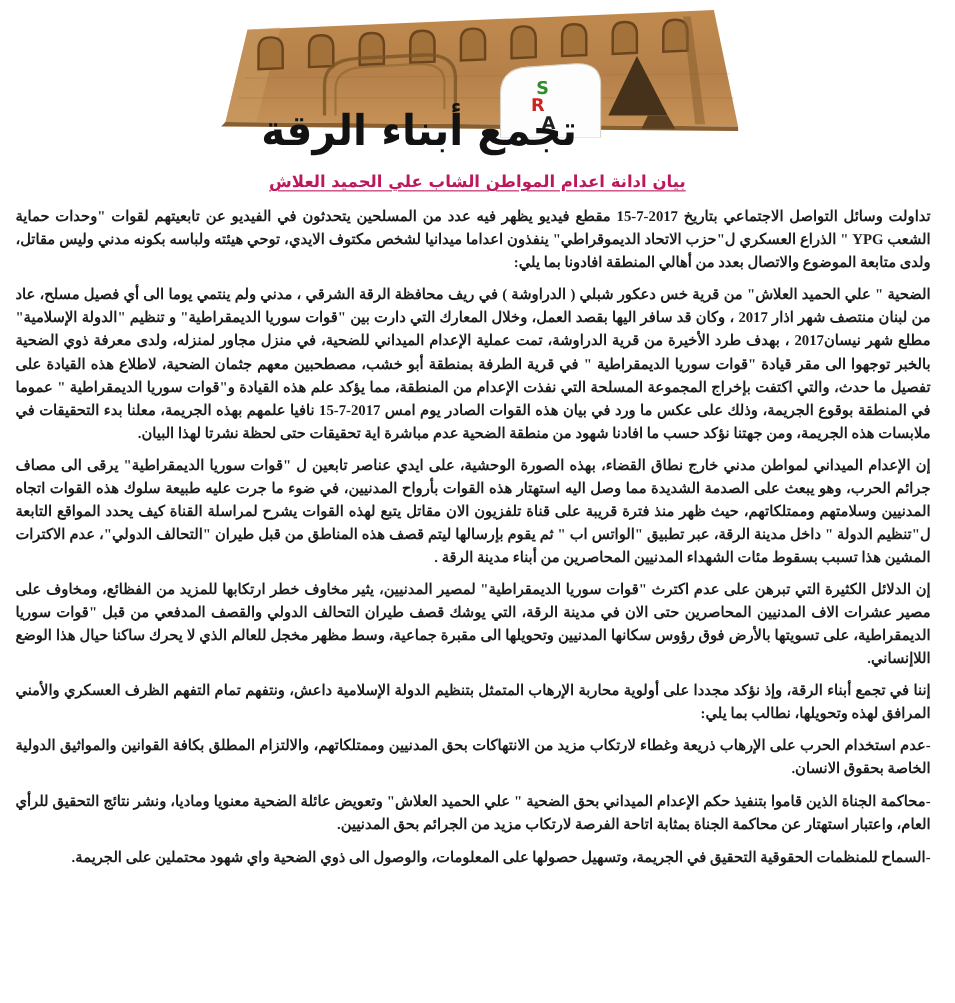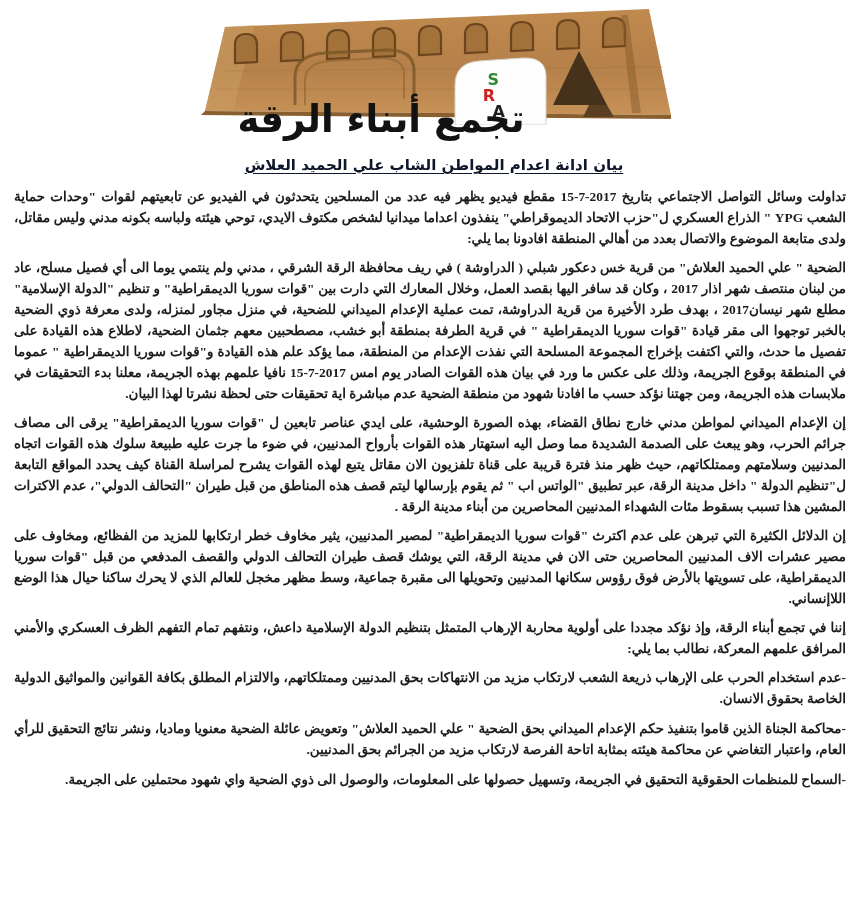--- a/index.html
+++ b/index.html
@@ -23,21 +23,21 @@
     letter-spacing:1px; white-space:nowrap; z-index:2;
     transform:scaleY(1.04);
   }
   
   .doc-title {
     margin-top:9px;
     text-align:center; direction:rtl;
     font-size:15px; font-weight:bold;
     text-decoration:underline;
     text-underline-offset:3px;
-    color:#0f172a;
+    color:#be185d;
   }
   
   .doc-body {
     direction:rtl;
     padding:12px 22px 0 14px;
     font-size:13.4px; font-weight:bold;
     line-height:21px;
     text-align:justify; text-align-last:right;
     color:#1c1c1c;
   }
@@ -100,20 +100,20 @@
     <div class="calligraphy">تجمع أبناء الرقة</div>
   </div>
 
   <div class="doc-title">بيان ادانة اعدام المواطن الشاب علي الحميد العلاش</div>
 
   <div class="doc-body">
     <p>تداولت وسائل التواصل الاجتماعي بتاريخ 2017-7-15  مقطع فيديو يظهر فيه عدد من المسلحين يتحدثون في الفيديو عن تابعيتهم لقوات "وحدات حماية الشعب YPG " الذراع العسكري ل"حزب الاتحاد الديموقراطي"  ينفذون اعداما ميدانيا لشخص مكتوف الايدي، توحي هيئته ولباسه بكونه مدني وليس مقاتل، ولدى متابعة الموضوع والاتصال بعدد من أهالي  المنطقة  افادونا  بما يلي:</p>
     <p>الضحية " علي الحميد العلاش" من قرية خس دعكور شبلي ( الدراوشة ) في ريف محافظة الرقة الشرقي ، مدني ولم ينتمي يوما الى أي فصيل مسلح، عاد من لبنان منتصف شهر اذار 2017 ، وكان قد سافر اليها بقصد العمل، وخلال المعارك التي دارت بين "قوات سوريا الديمقراطية" و تنظيم "الدولة الإسلامية" مطلع شهر نيسان2017 ، بهدف طرد الأخيرة من قرية الدراوشة، تمت عملية الإعدام الميداني للضحية، في منزل مجاور لمنزله، ولدى معرفة ذوي الضحية بالخبر توجهوا الى مقر قيادة "قوات سوريا الديمقراطية " في قرية الطرفة بمنطقة أبو خشب، مصطحبين معهم جثمان الضحية، لاطلاع هذه القيادة على تفصيل ما حدث، والتي اكتفت بإخراج المجموعة المسلحة التي نفذت الإعدام من المنطقة، مما يؤكد علم هذه القيادة و"قوات سوريا الديمقراطية " عموما في المنطقة بوقوع الجريمة، وذلك على عكس ما ورد في بيان هذه القوات الصادر يوم امس 2017-7-15 نافيا علمهم بهذه الجريمة، معلنا بدء التحقيقات في ملابسات هذه الجريمة، ومن جهتنا نؤكد حسب ما افادنا شهود من منطقة الضحية عدم مباشرة اية تحقيقات حتى لحظة نشرتا لهذا البيان.</p>
     <p>إن الإعدام الميداني لمواطن مدني خارج نطاق القضاء، بهذه الصورة الوحشية، على ايدي عناصر تابعين ل "قوات سوريا الديمقراطية" يرقى الى مصاف جرائم الحرب، وهو يبعث على الصدمة الشديدة مما وصل اليه استهتار هذه القوات بأرواح المدنيين، في ضوء ما جرت عليه طبيعة سلوك هذه القوات اتجاه المدنيين وسلامتهم وممتلكاتهم، حيث ظهر منذ فترة قريبة على قناة تلفزيون الان مقاتل يتبع لهذه القوات يشرح لمراسلة القناة كيف يحدد المواقع التابعة ل"تنظيم الدولة " داخل مدينة الرقة، عبر تطبيق "الواتس اب " ثم يقوم بإرسالها ليتم قصف هذه المناطق من قبل طيران "التحالف الدولي"، عدم الاكترات المشين هذا تسبب بسقوط مئات الشهداء المدنيين المحاصرين من أبناء مدينة الرقة .</p>
     <p>إن الدلائل الكثيرة التي تبرهن على عدم اكترث "قوات سوريا الديمقراطية" لمصير المدنيين، يثير مخاوف خطر ارتكابها للمزيد من الفظائع، ومخاوف على مصير عشرات الاف المدنيين المحاصرين حتى الان في مدينة الرقة، التي يوشك قصف طيران التحالف الدولي والقصف المدفعي من قبل "قوات سوريا الديمقراطية، على تسويتها بالأرض فوق رؤوس سكانها المدنيين وتحويلها الى مقبرة جماعية، وسط مظهر مخجل للعالم الذي لا يحرك ساكنا حيال هذا الوضع اللاإنساني.</p>
-    <p>إننا في تجمع أبناء الرقة، وإذ نؤكد مجددا على أولوية محاربة الإرهاب المتمثل بتنظيم الدولة الإسلامية داعش، ونتفهم تمام التفهم الظرف العسكري والأمني المرافق علمهم المعركة، نطالب بما يلي:</p>
-    <p class="demand">-عدم استخدام الحرب على الإرهاب ذريعة الشعب لارتكاب مزيد من الانتهاكات بحق المدنيين وممتلكاتهم، والالتزام المطلق بكافة القوانين والمواثيق الدولية الخاصة بحقوق الانسان.</p>
-    <p class="demand">-محاكمة الجناة الذين قاموا بتنفيذ حكم الإعدام الميداني بحق الضحية " علي الحميد العلاش" وتعويض عائلة الضحية معنويا وماديا، ونشر نتائج التحقيق للرأي العام، واعتبار التغاضي عن محاكمة هيئته بمثابة اتاحة الفرصة لارتكاب مزيد من الجرائم بحق المدنيين.</p>
+    <p>إننا في تجمع أبناء الرقة، وإذ نؤكد مجددا على أولوية محاربة الإرهاب المتمثل بتنظيم الدولة الإسلامية داعش، ونتفهم تمام التفهم الظرف العسكري والأمني المرافق لهذه وتحويلها، نطالب بما يلي:</p>
+    <p class="demand">-عدم استخدام الحرب على الإرهاب ذريعة وغطاء لارتكاب مزيد من الانتهاكات بحق المدنيين وممتلكاتهم، والالتزام المطلق بكافة القوانين والمواثيق الدولية الخاصة بحقوق الانسان.</p>
+    <p class="demand">-محاكمة الجناة الذين قاموا بتنفيذ حكم الإعدام الميداني بحق الضحية " علي الحميد العلاش" وتعويض عائلة الضحية معنويا وماديا، ونشر نتائج التحقيق للرأي العام، واعتبار استهتار عن محاكمة الجناة بمثابة اتاحة الفرصة لارتكاب مزيد من الجرائم بحق المدنيين.</p>
     <p class="demand">-السماح للمنظمات الحقوقية التحقيق في الجريمة، وتسهيل حصولها على المعلومات، والوصول الى ذوي الضحية واي شهود محتملين على الجريمة.</p>
 
   </div>
 
 </div>
 
 </body></html>

